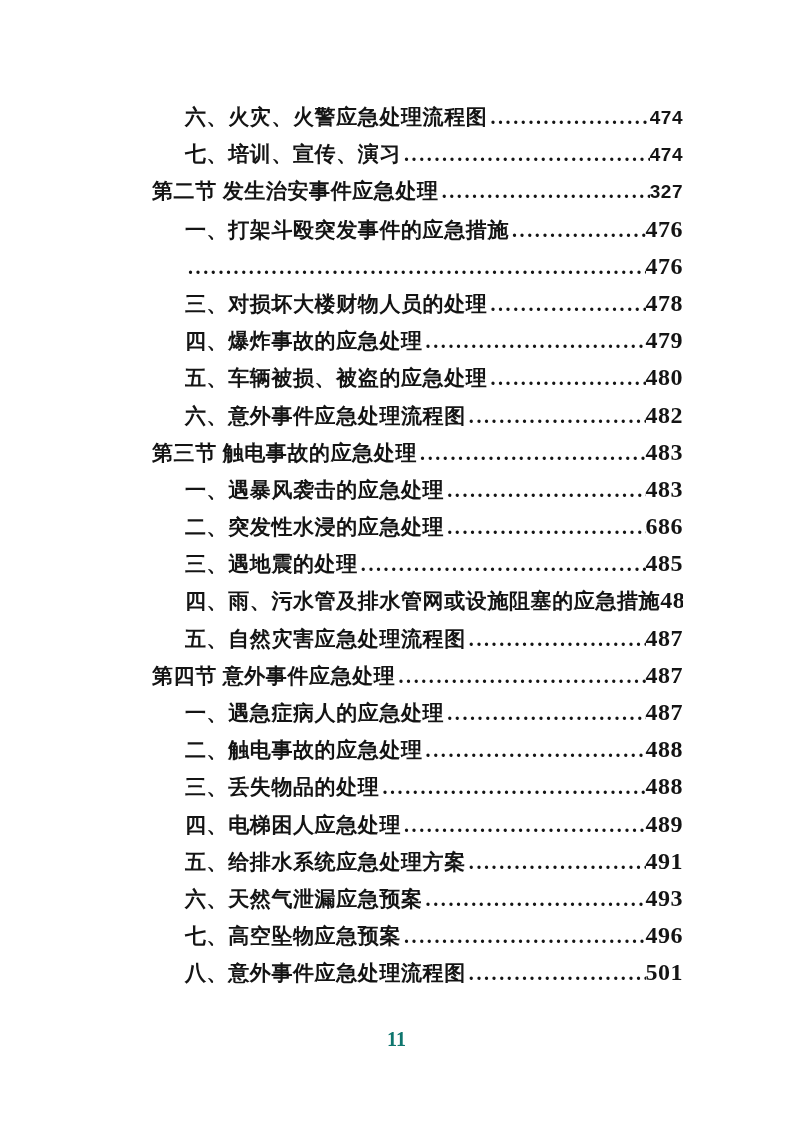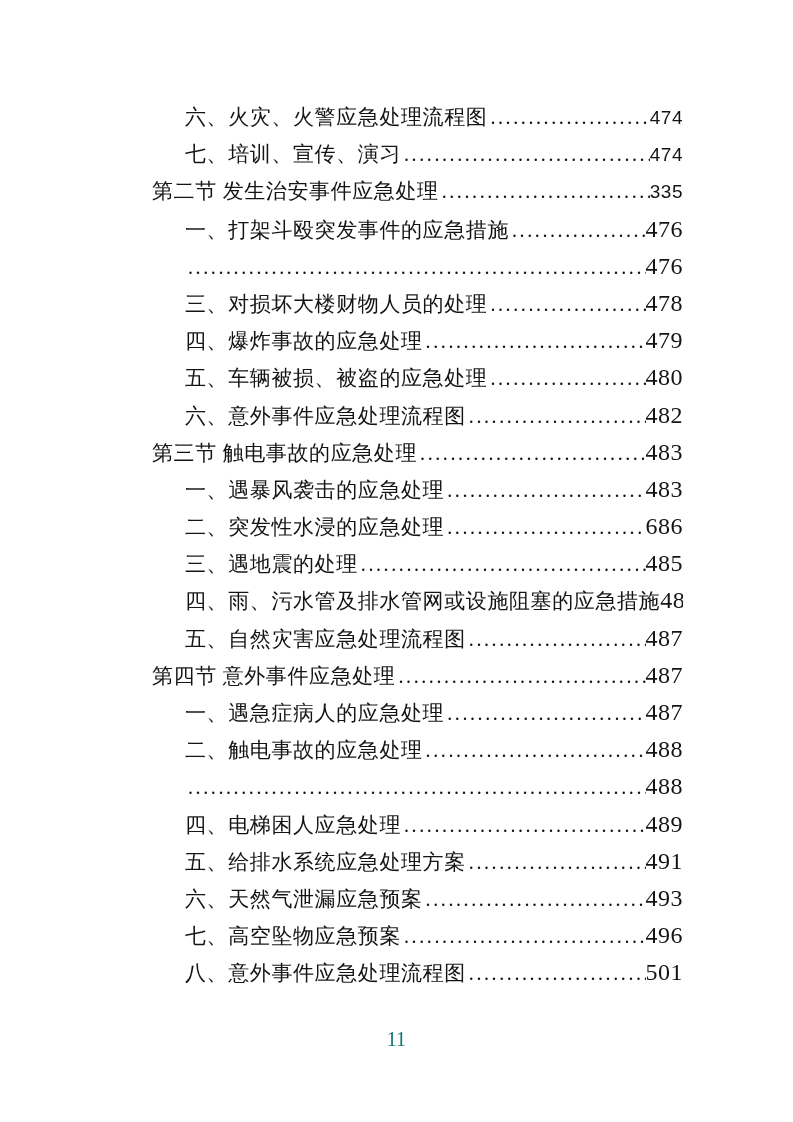--- a/index.html
+++ b/index.html
@@ -4,21 +4,21 @@
 <style>
   html, body { margin: 0; padding: 0; }
   body {
     width: 793px; height: 1122px;
     background: #ffffff;
     color: #141414;
     font-family: "Liberation Serif", "DejaVu Serif", serif;
     position: relative;
     overflow: hidden;
   }
-  .page { position: absolute; inset: 0; }
+  .page { position: absolute; inset: 0; font-weight: bold; }
   .toc {
     position: absolute;
     left: 152px; top: 99px;
     width: 531px;
   }
   .toc-row {
     display: flex;
     align-items: baseline;
     height: 37.2px;
     line-height: 37.2px;
@@ -72,21 +72,21 @@
 
     <div class="toc-row item">
       <span class="label">七、培训、宣传、演习</span>
       <span class="leader">................................................................................</span>
       <span class="pagenum sans">474</span>
     </div>
 
     <div class="toc-row section">
       <span class="label">第二节 发生治安事件应急处理</span>
       <span class="leader">................................................................................</span>
-      <span class="pagenum sans">335</span>
+      <span class="pagenum sans">327</span>
     </div>
 
     <div class="toc-row item">
       <span class="label">一、打架斗殴突发事件的应急措施</span>
       <span class="leader">................................................................................</span>
       <span class="pagenum">476</span>
     </div>
 
     <div class="toc-row item">
       <span class="leader">................................................................................</span>
@@ -165,20 +165,21 @@
       <span class="pagenum">487</span>
     </div>
 
     <div class="toc-row item">
       <span class="label">二、触电事故的应急处理</span>
       <span class="leader">................................................................................</span>
       <span class="pagenum">488</span>
     </div>
 
     <div class="toc-row item">
+      <span class="label">三、丢失物品的处理</span>
       <span class="leader">................................................................................</span>
       <span class="pagenum">488</span>
     </div>
 
     <div class="toc-row item">
       <span class="label">四、电梯困人应急处理</span>
       <span class="leader">................................................................................</span>
       <span class="pagenum">489</span>
     </div>
 

